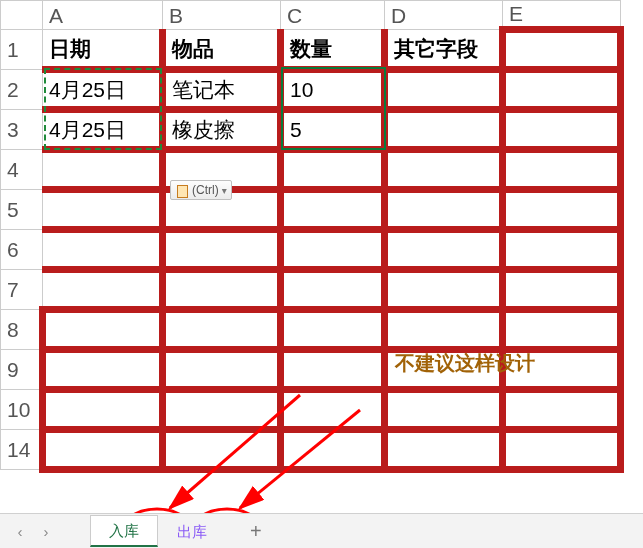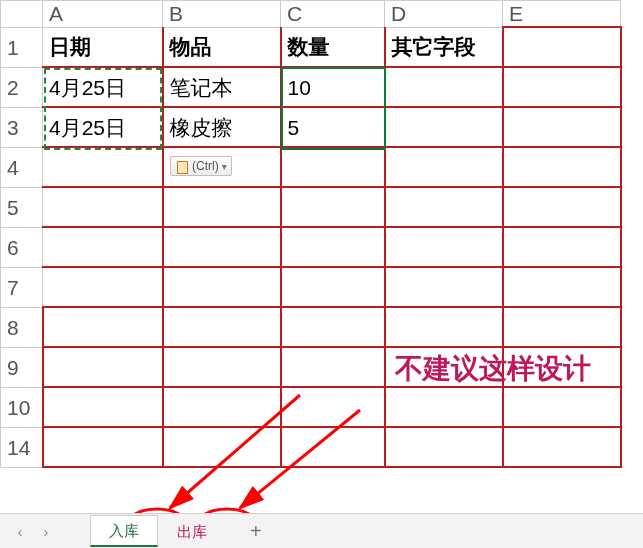--- a/index.html
+++ b/index.html
@@ -4,44 +4,44 @@
 <style>
   html,body{margin:0;padding:0;font-family:"Microsoft YaHei",Arial,sans-serif;background:#fff;}
   .sheet{position:relative;width:643px;height:548px;overflow:hidden;background:#fff;}
   
   table.grid{border-collapse:collapse;position:absolute;top:0;left:0;}
   table.grid th,table.grid td{box-sizing:border-box;font-size:21px;line-height:1.2;vertical-align:middle;padding:0 6px;text-align:left;background:#fff;}
   
   th.corner{width:42px;height:26px;background:#e6e6e6;border:1px solid #ccc;}
   th.colhead{height:26px;background:#e6e6e6;color:#555;font-weight:normal;text-align:center;border:1px solid #ccc;font-size:18px;}
   th.rowhead{width:42px;background:#e6e6e6;color:#555;font-weight:normal;text-align:center;border:1px solid #ccc;font-size:18px;}
-  td.cell{border:2px solid #b91c1c;height:40px;}
+  td.cell{border:7px solid #b91c1c;height:40px;}
   
   .bt{border-top:1px solid #777 !important;font-weight:bold;}
   .bb{border-bottom:1px solid #777 !important;}
   .bl{border-left:1px solid #777 !important;}
   .br{border-right:1px solid #777 !important;}
   .num{text-align:right;}
   
   .sel{position:absolute;border:2px solid #0a7b3b;pointer-events:none;box-sizing:border-box;}
   .ants-box{position:absolute;border:2px dashed #1f8a3a;pointer-events:none;box-sizing:border-box;background:transparent;}
   
-  .smarttag{position:absolute;left:170px;top:156px;border:1px solid #bfbfbf;background:linear-gradient(#fdfdfd,#ececec);font-size:12px;color:#555;padding:2px 4px;border-radius:2px;display:flex;align-items:center;gap:3px;}
+  .smarttag{position:absolute;left:170px;top:180px;border:1px solid #bfbfbf;background:linear-gradient(#fdfdfd,#ececec);font-size:12px;color:#555;padding:2px 4px;border-radius:2px;display:flex;align-items:center;gap:3px;}
   .smarttag .clip{width:14px;height:14px;display:inline-block;position:relative;}
   .smarttag .clip::before{content:"";position:absolute;left:2px;top:2px;width:9px;height:11px;border:1px solid #c77c1f;background:#ffe6b3;}
   .smarttag .chev{font-size:10px;color:#777;}
   
-  .annot{position:absolute;color:#be185d;font-weight:bold;font-size:28px;}
+  .annot{position:absolute;color:#a16207;font-weight:bold;font-size:20px;}
   
   svg.overlay{position:absolute;left:0;top:0;pointer-events:none;}
   
   .tabbar{position:absolute;left:0;right:0;bottom:0;height:34px;background:#f3f3f3;border-top:1px solid #d0d0d0;display:flex;align-items:center;padding-left:10px;gap:6px;font-size:15px;color:#555;}
   .navbtn{width:20px;height:20px;display:flex;align-items:center;justify-content:center;color:#888;border-radius:2px;}
   .tabs{display:flex;align-items:flex-end;margin-left:28px;gap:0;justify-content:flex-end;}
-  .tab{padding:6px 18px 4px;background:#f3f3f3;color:#be185d;border:1px solid transparent;position:relative;}
+  .tab{padding:6px 18px 4px;background:#f3f3f3;color:#8b5cf6;border:1px solid transparent;position:relative;}
   .tab.active{background:#fff;border:1px solid #ccc;border-bottom:2px solid #217346;color:#217346;font-weight:500;}
   .addtab{margin-left:18px;color:#777;font-size:20px;font-weight:300;}
 </style>
 </head>
 <body>
 <div class="sheet">
 
 <table class="grid">
   <colgroup>
     <col style="width:42px">

